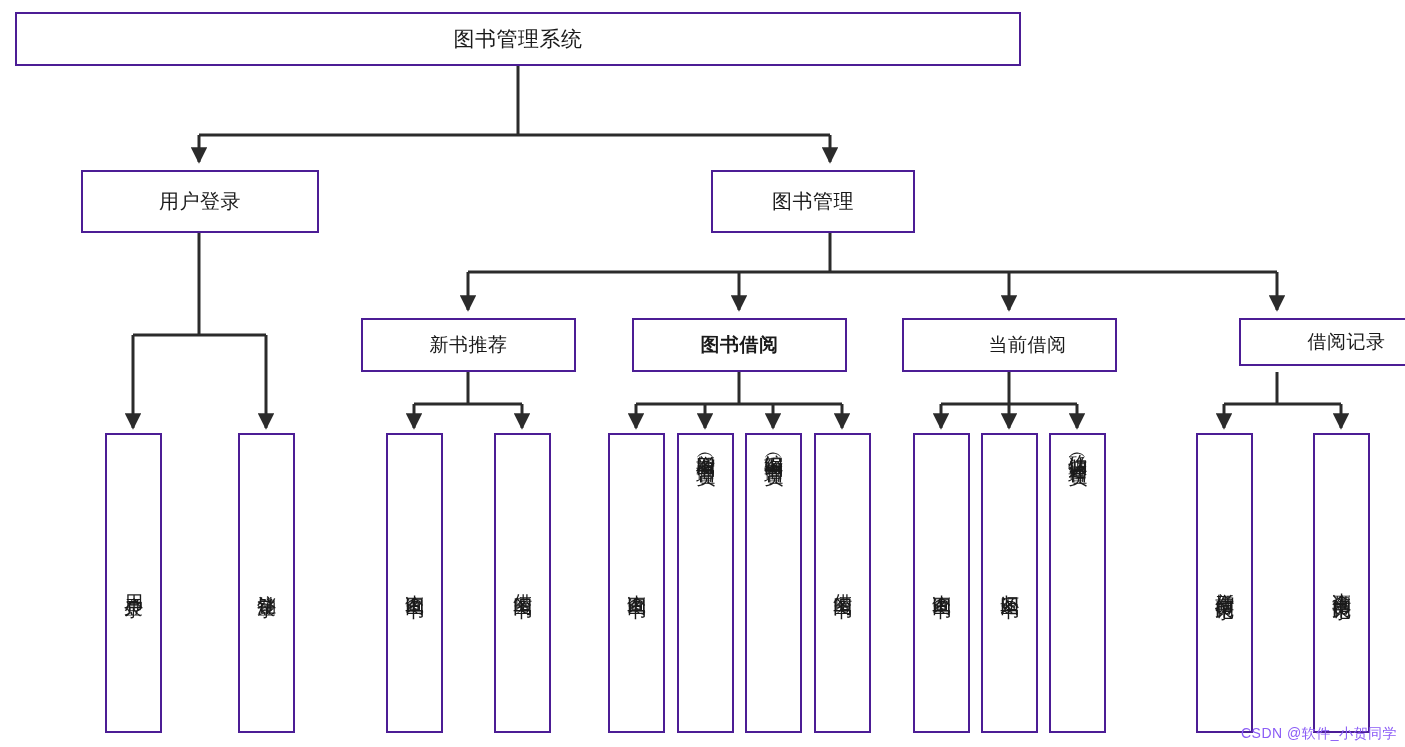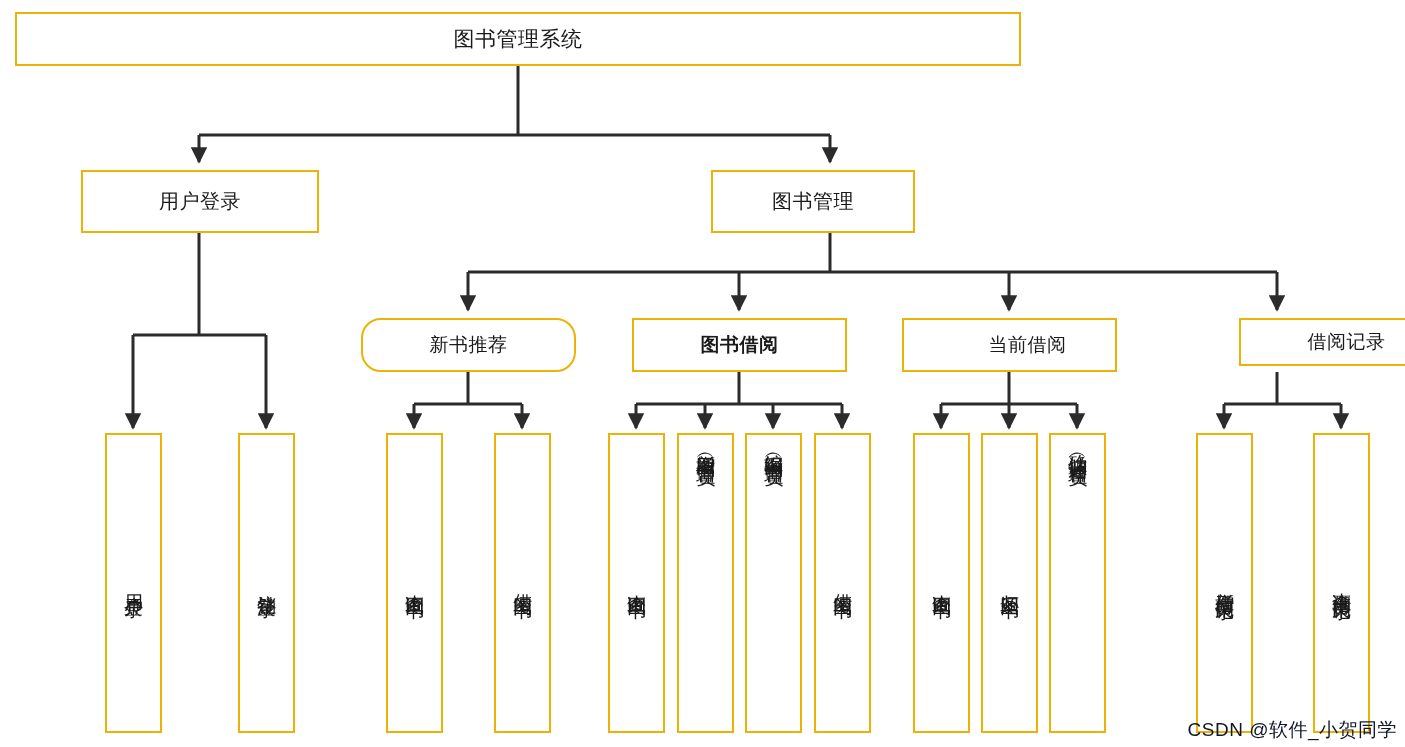--- a/index.html
+++ b/index.html
@@ -22,21 +22,21 @@
     position: absolute;
     left: 0;
     top: 0;
     width: 1405px;
     height: 747px;
   }
   .node {
     position: absolute;
     box-sizing: border-box;
     background: #ffffff;
-    border: 2px solid #eab308;
+    border: 2px solid #4c1d95;
     display: flex;
     align-items: center;
     justify-content: center;
     color: #1a1a1a;
     z-index: 2;
   }
   .node-label {
     display: block;
     text-align: center;
     line-height: 1.05;
@@ -64,22 +64,22 @@
     white-space: nowrap;
     max-height: 100%;
   }
   .node.leaf.align-top {
     align-items: flex-start;
   }
   #watermark {
     position: absolute;
     right: 8px;
     bottom: 4px;
-    font-size: 19px;
-    color: #0f172a;
+    font-size: 14px;
+    color: #8b5cf6;
     letter-spacing: 0.5px;
     z-index: 5;
     white-space: nowrap;
     pointer-events: none;
   }
 </style>
 </head>
 <body>
 
 <div id="diagram-root">
@@ -139,21 +139,21 @@
     <span class="node-label">图书管理系统</span>
   </div>
 
   <div class="node level2" style="left:81px; top:170px; width:238px; height:63px;">
     <span class="node-label">用户登录</span>
   </div>
   <div class="node level2" style="left:711px; top:170px; width:204px; height:63px;">
     <span class="node-label">图书管理</span>
   </div>
 
-  <div class="node level3" style="left:361px; top:318px; width:215px; height:54px;border-radius:20px;">
+  <div class="node level3" style="left:361px; top:318px; width:215px; height:54px;">
     <span class="node-label">新书推荐</span>
   </div>
   <div class="node level3" style="left:632px; top:318px; width:215px; height:54px;font-weight:bold;">
     <span class="node-label">图书借阅</span>
   </div>
   <div class="node level3" style="left:902px; top:318px; width:215px; height:54px;padding-left:36px;">
     <span class="node-label">当前借阅</span>
   </div>
   <div class="node level3" style="left:1239px; top:318px; width:215px; height:48px;">
     <span class="node-label">借阅记录</span>

